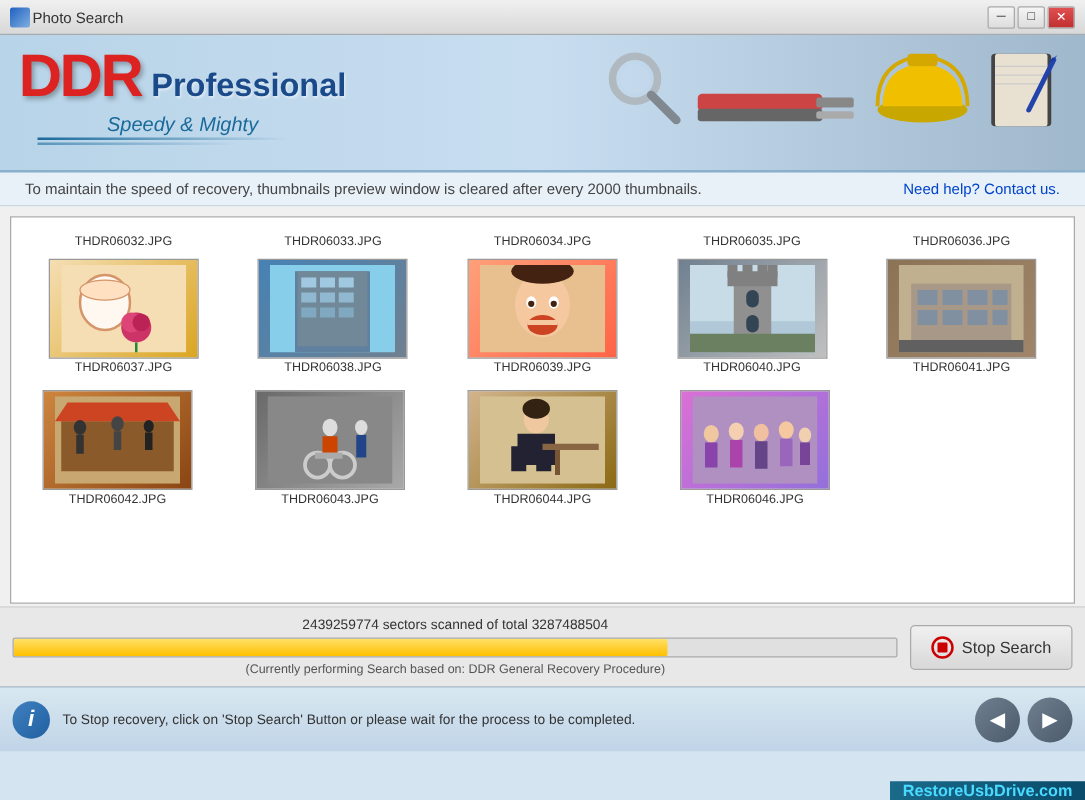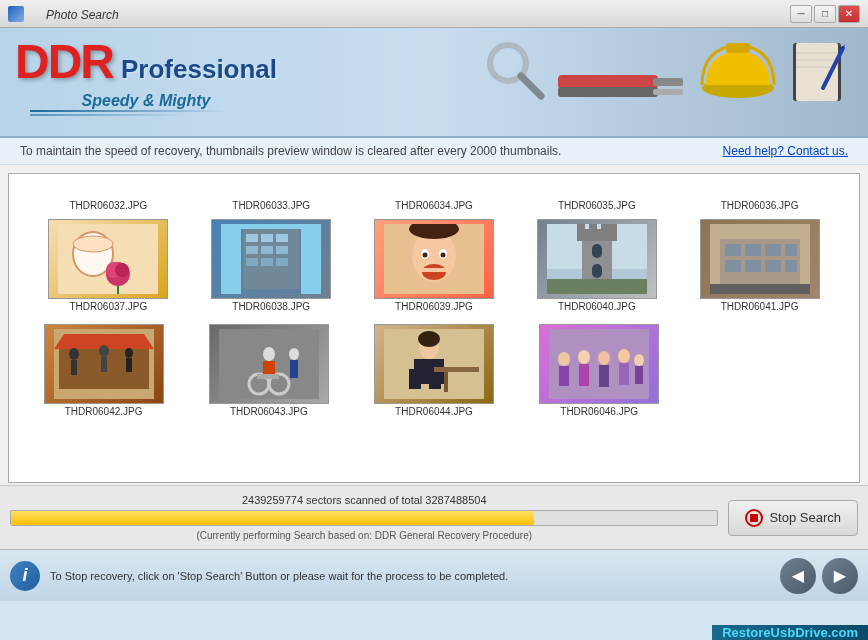--- a/index.html
+++ b/index.html
@@ -17,23 +17,22 @@
       background: linear-gradient(to bottom, #f0f0f0, #d8d8d8);
       height: 28px;
       display: flex;
       align-items: center;
       justify-content: space-between;
       padding: 0 8px;
       border-bottom: 1px solid #aaa;
     }
     .title-bar-left {
       display: flex;
-      align-items: flex-end;
-      gap: 22px;
-      font-style: italic;
+      align-items: center;
+      gap: 2px;
     }
     .title-bar-icon {
       width: 16px; height: 16px;
       background: linear-gradient(135deg, #2060c0, #80b0e0);
       border-radius: 2px;
     }
     .title-bar-text {
       font-size: 12px;
       color: #333;
     }
@@ -80,21 +79,21 @@
     .professional-text {
       font-size: 26px;
       color: #1a4a8a;
       font-weight: bold;
       text-shadow: 1px 1px 2px rgba(255,255,255,0.5);
     }
     .tagline-text {
       font-size: 16px;
       color: #1a6a9a;
       font-style: italic;
-      font-weight: bold;
+      font-weight: normal;
       margin-top: 4px;
     }
 
     
     .header-icons {
       position: absolute;
       right: 20px;
       top: 5px;
       display: flex;
       gap: 10px;
@@ -107,40 +106,39 @@
       padding: 6px 20px;
       display: flex;
       align-items: center;
       justify-content: space-between;
       border-bottom: 1px solid #ccd8e0;
       font-size: 12px;
       color: #444;
     }
     .info-link {
       color: #0044cc;
-      text-decoration: underline;
       font-size: 12px;
       cursor: pointer;
     }
 
     
     .main-content {
       background: #f0f0f0;
       padding: 8px;
       height: 320px;
       position: relative;
     }
 
     
     .thumb-grid-wrapper {
       border: 1px solid #aaa;
       background: white;
       height: 310px;
       overflow-y: auto;
-      padding: 20px;
+      padding: 8px;
     }
     .thumb-grid {
       display: grid;
       grid-template-columns: repeat(5, 1fr);
       gap: 4px;
     }
     .thumb-item {
       display: flex;
       flex-direction: column;
       align-items: center;

